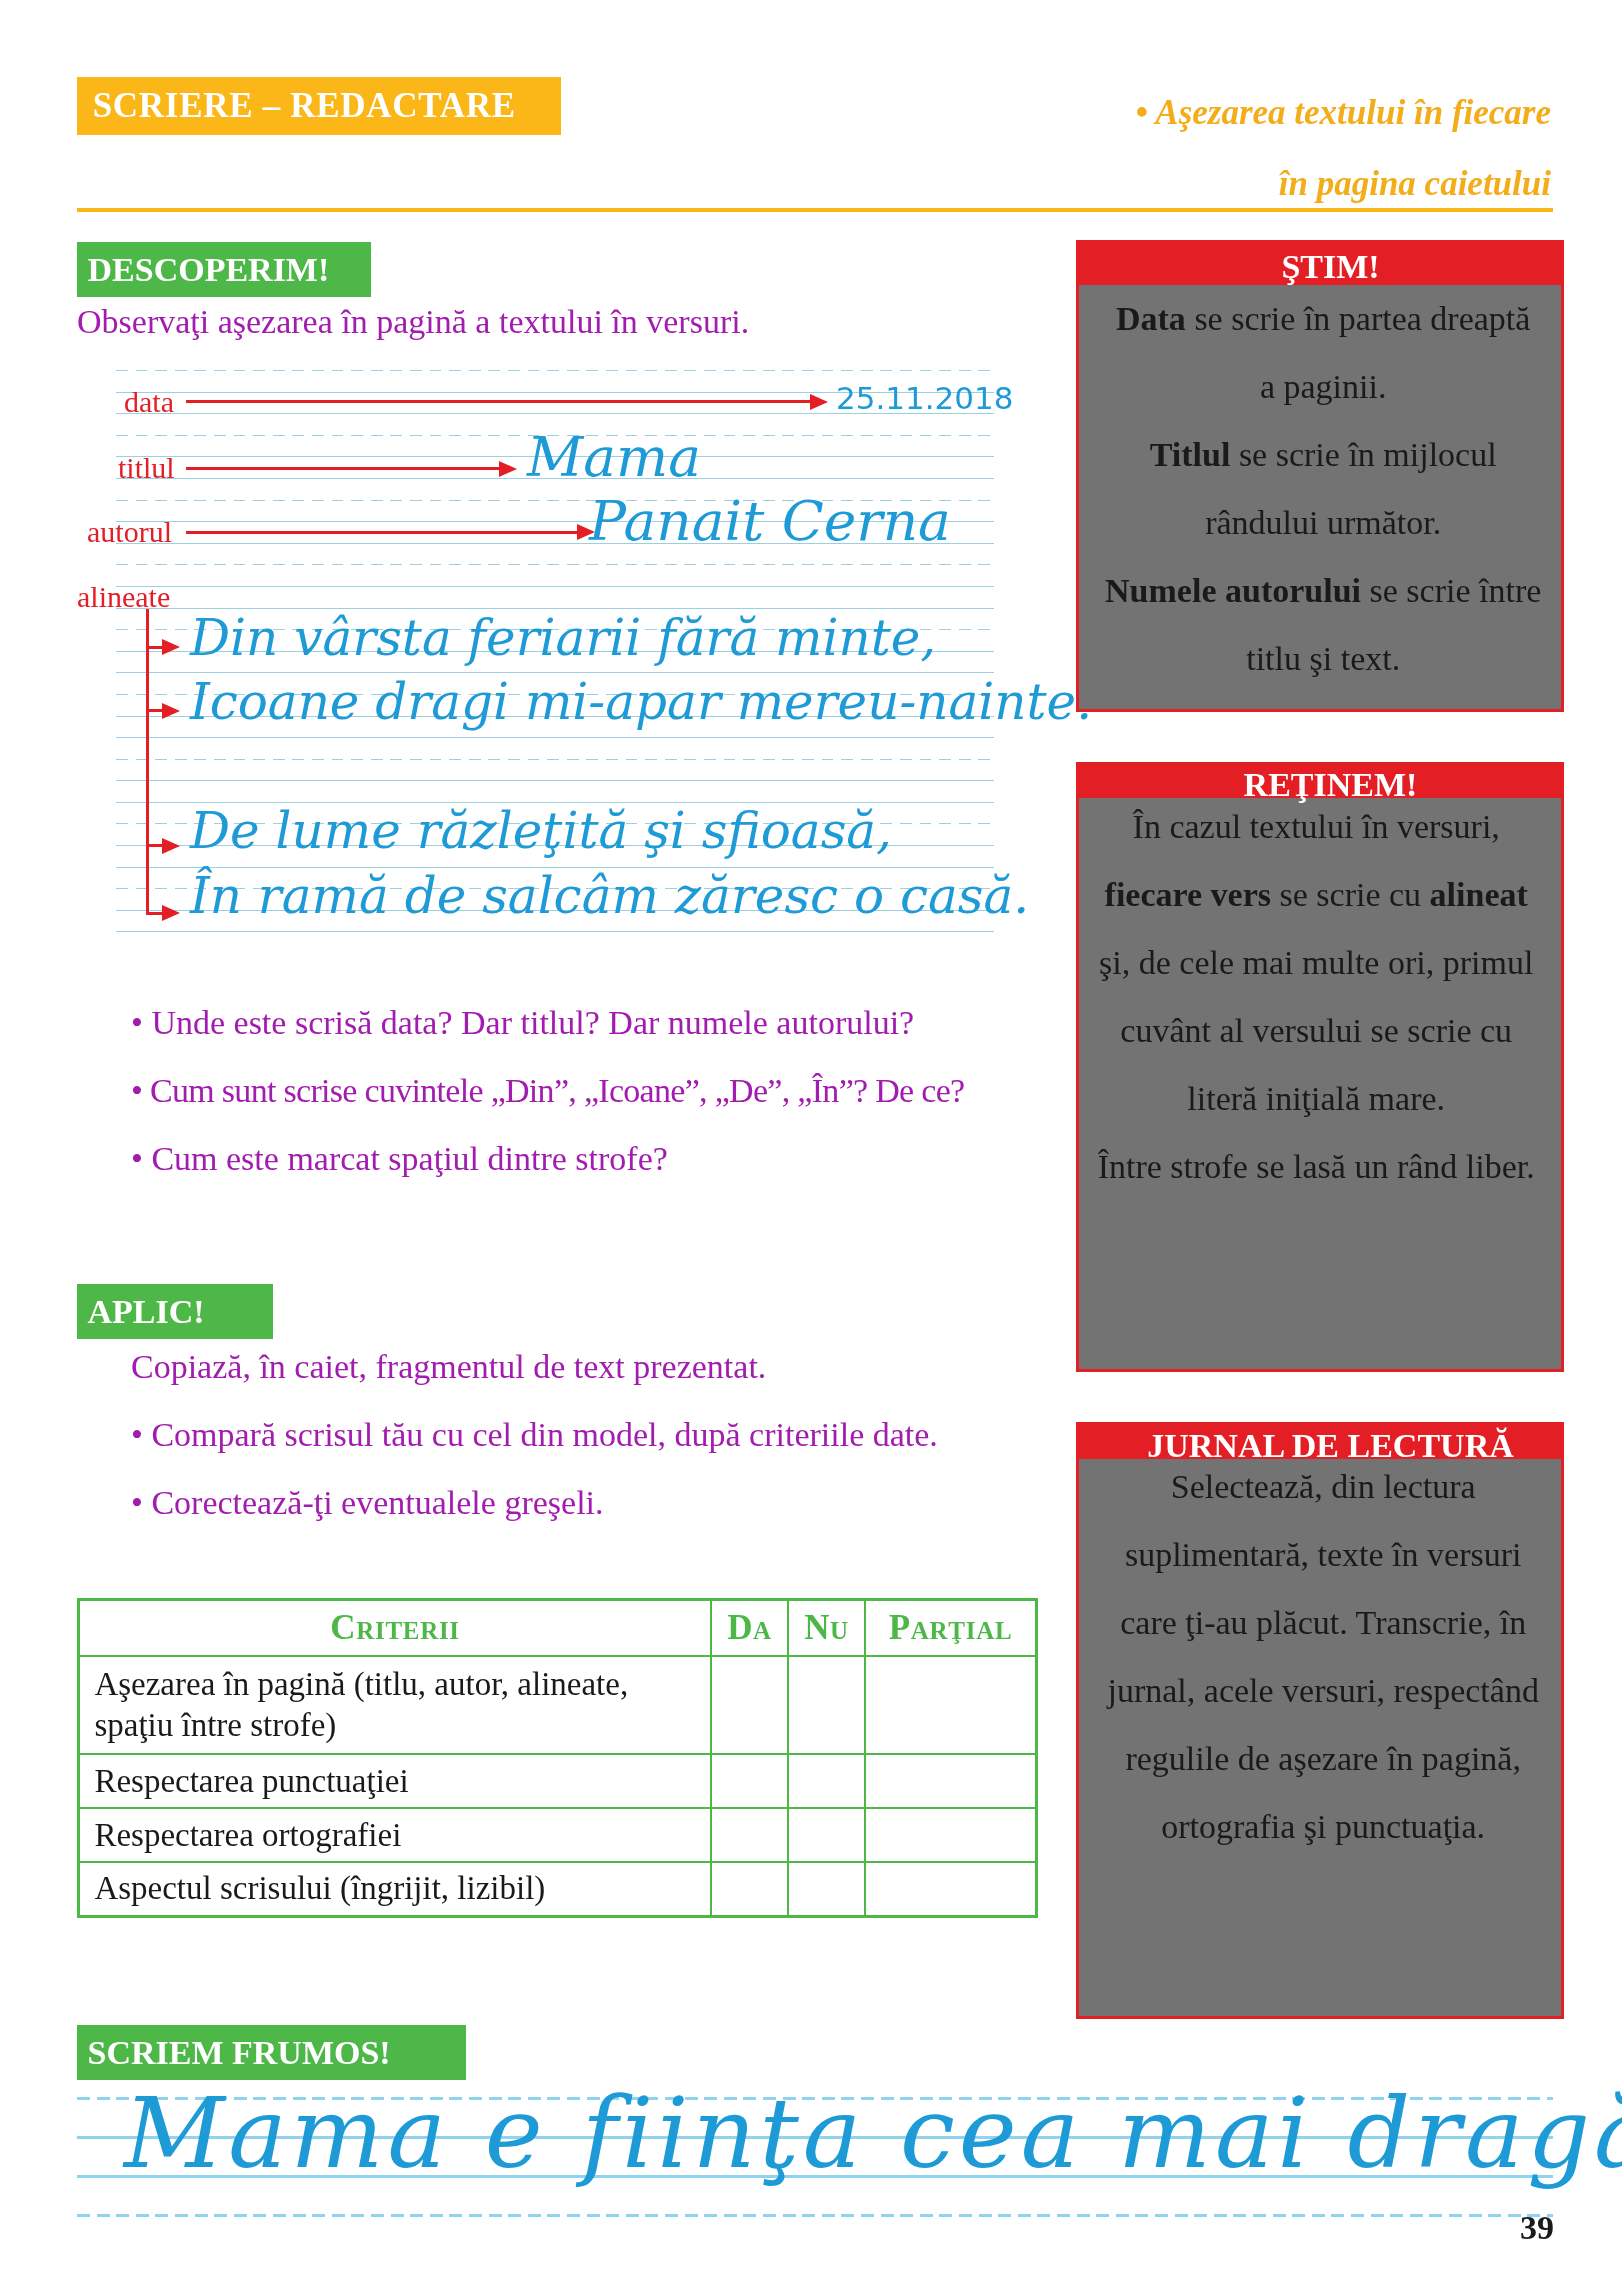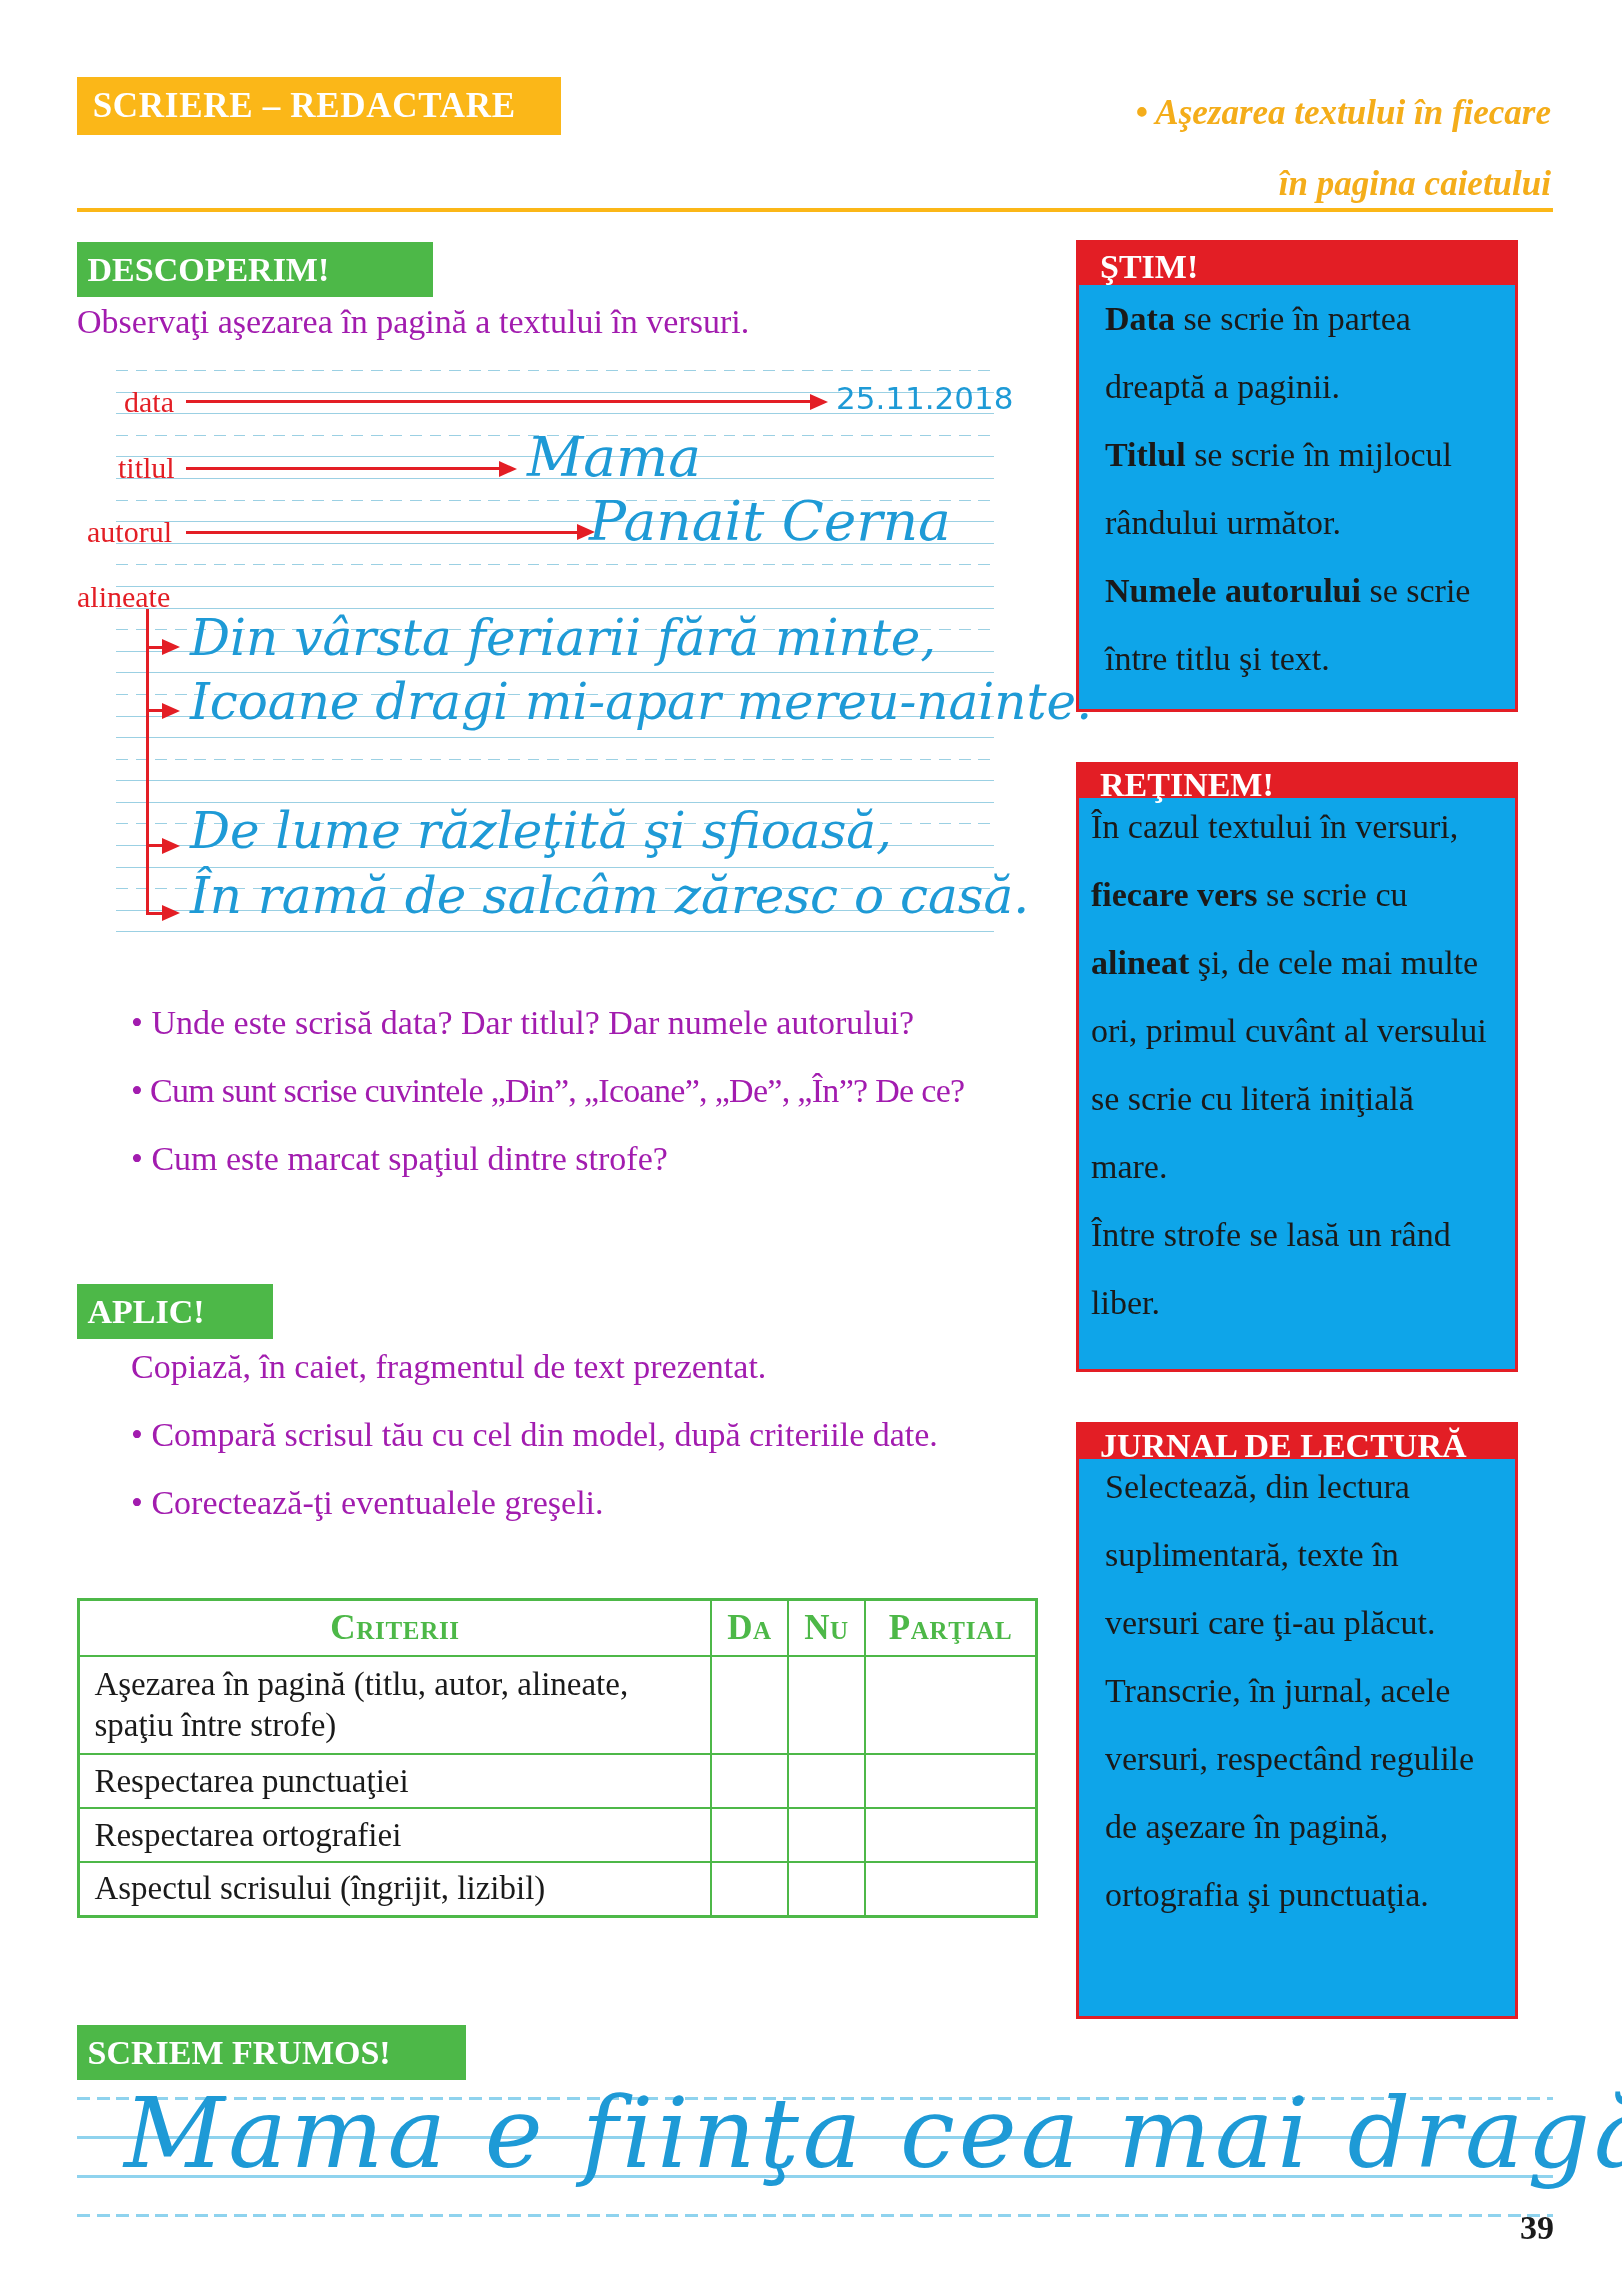--- a/index.html
+++ b/index.html
@@ -46,22 +46,22 @@
       border-left: 18.3px solid #e31e25;
     }
     .cursive {
       color: #1e9ad6;
       font-family: "DejaVu Serif", "Liberation Serif", serif;
       font-style: italic; white-space: nowrap;
     }
 
     
     .info-box {
-      left: 1076px; width: 442px; border: 3.3px solid #e31e25;
-      box-sizing: border-box; background: #0ea5e9;
+      left: 1076px; width: 488px; border: 3.3px solid #e31e25;
+      box-sizing: border-box; background: #737373; text-align: center;
     }
     .info-head {
       background: #e31e25; color: #fff; font-weight: bold;
       font-size: 34px; padding-left: 21px; box-sizing: border-box;
     }
     .info-body { padding: 0 19.6px 0 26px; font-size: 34px; }
     .info-body p { margin: 0; }
     .info-body b { font-weight: bold; }
 
     
@@ -83,21 +83,21 @@
 </head>
 <body>
 
 <div class="abs hdr-tag">SCRIERE – REDACTARE</div>
 <div class="abs hdr-sub">
   <div>• Aşezarea textului în fiecare</div>
   <div>în pagina caietului</div>
 </div>
 <div class="abs hdr-rule"></div>
 
-<div class="abs green-tag" style="left:77px; top:242px; height:55px; width:356px;">DESCOPERIM!</div>
+<div class="abs green-tag" style="left:77px; top:242px; height:55px; width:294px;">DESCOPERIM!</div>
 <div class="abs body-text" style="left:77px; top:302px;">Observaţi aşezarea în pagină a textului în versuri.</div>
 
 <div class="abs ruled-area" id="ruled">
     <div class="line-dash" style="top: 0px;"></div>
     <div class="line-solid" style="top: 21.6px;"></div>
     <div class="line-solid" style="top: 43px;"></div>
     <div class="line-dash" style="top: 65px;"></div>
     <div class="line-solid" style="top: 86px;"></div>
     <div class="line-solid" style="top: 108px;"></div>
     <div class="line-dash" style="top: 130px;"></div>

